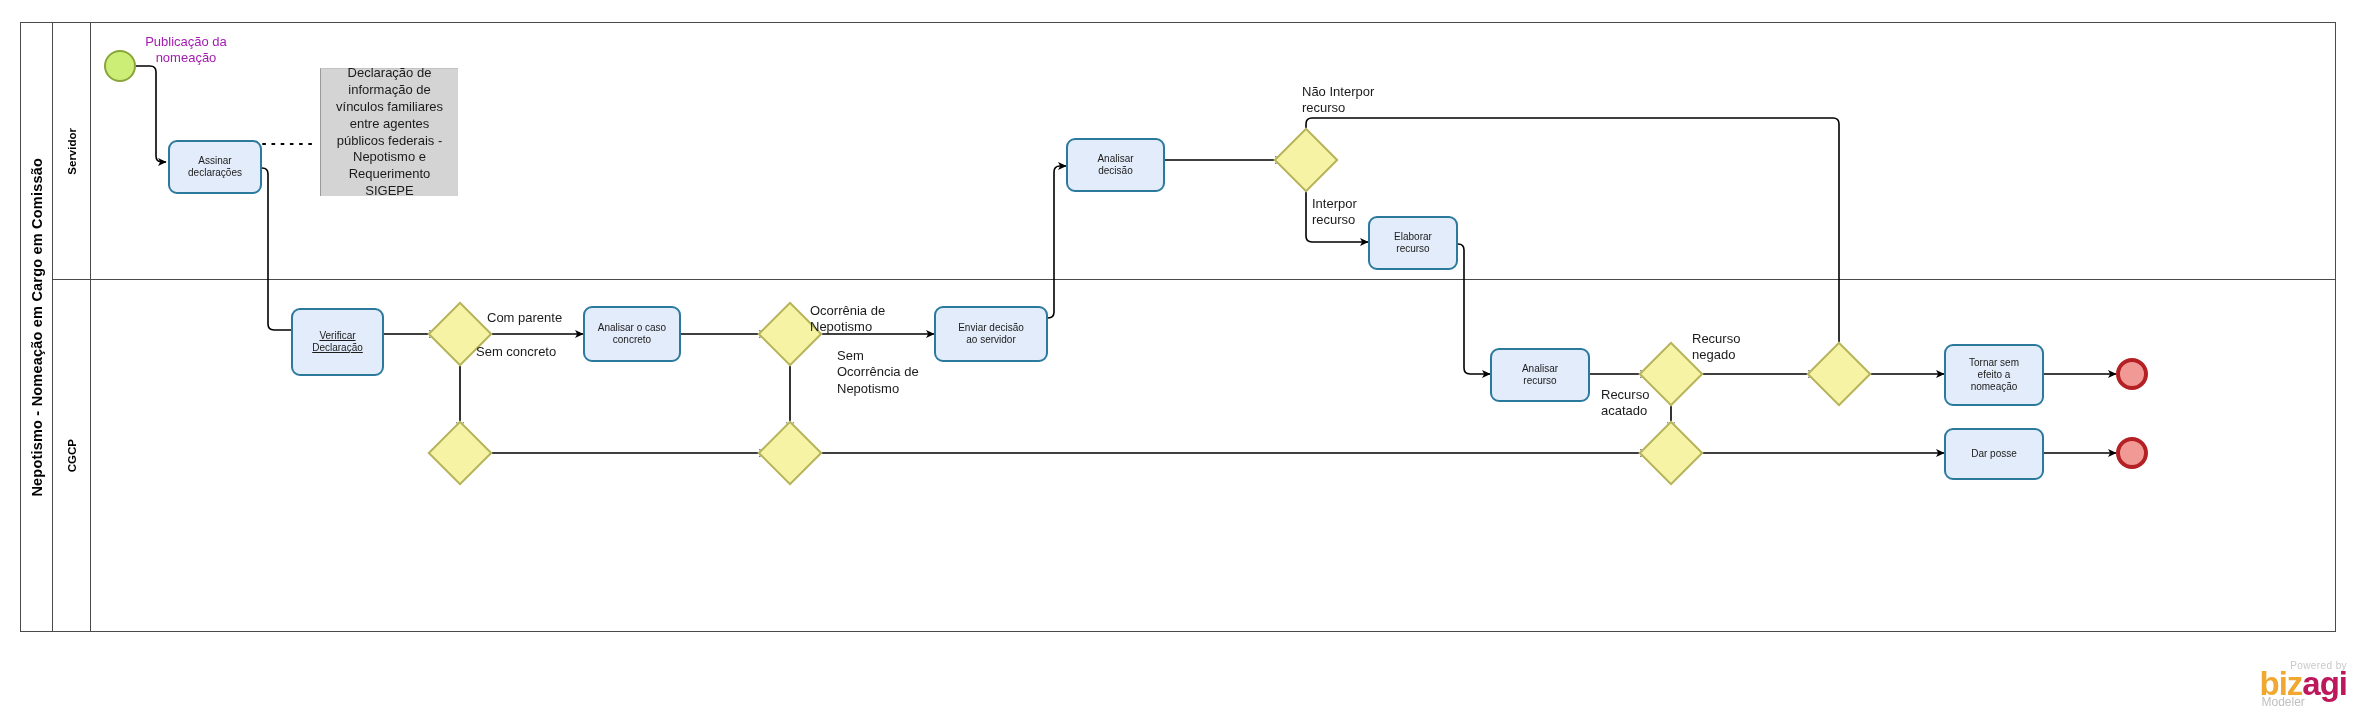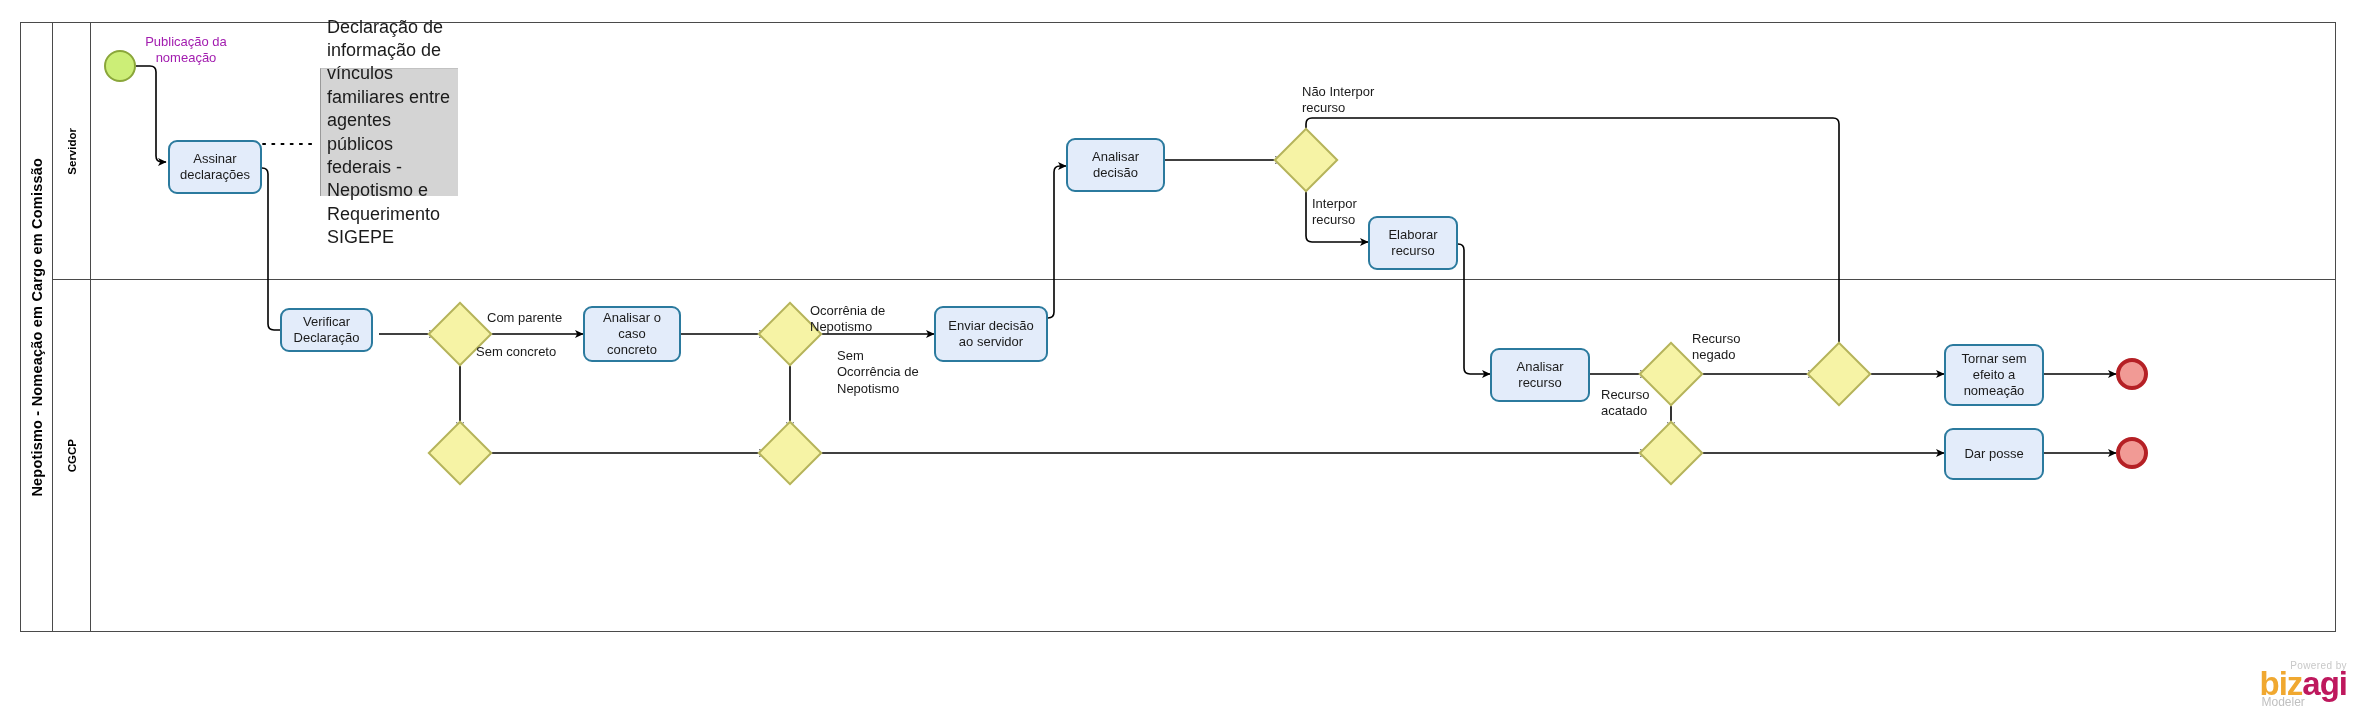--- a/index.html
+++ b/index.html
@@ -92,21 +92,21 @@
   .node { position: absolute; }
   .task {
     background: #e3ecfa;
     border: 2px solid #2b7a9e;
     border-radius: 9px;
     box-sizing: border-box;
     display: flex;
     align-items: center;
     justify-content: center;
     text-align: center;
-    font-size: 13px;
+    font-size: 10px;
     color: #1b1b1b;
     line-height: 1.22;
     padding: 2px 4px;
   }
   .gateway {
     width: 46px;
     height: 46px;
     background: #f6f3a5;
     border: 2px solid #b5b35c;
     box-sizing: border-box;
@@ -129,22 +129,22 @@
     box-sizing: border-box;
   }
   .annotation {
     background: #d4d4d4;
     border-left: 1px solid #9a9a9a;
     border-top: 1px solid #c2c2c2;
     box-sizing: border-box;
     display: flex;
     align-items: center;
     justify-content: center;
-    text-align: left;
-    font-size: 18px;
+    text-align: center;
+    font-size: 13px;
     color: #1b1b1b;
     line-height: 1.3;
     padding: 3px 6px;
   }
   .edge-label {
     position: absolute;
     font-size: 13px;
     color: #1b1b1b;
     line-height: 1.25;
     white-space: pre-line;
@@ -266,21 +266,21 @@
 
   <div class="node end-event" style="left:2116px; top:358px;"></div>
   <div class="node end-event" style="left:2116px; top:437px;"></div>
 
   <div class="node task" style="left:168px; top:140px; width:94px; height:54px;">Assinar<br>declarações</div>
 
   <div class="node task" style="left:1066px; top:138px; width:99px; height:54px;">Analisar<br>decisão</div>
 
   <div class="node task" style="left:1368px; top:216px; width:90px; height:54px;">Elaborar<br>recurso</div>
 
-  <div class="node task" style="left:280px; top:308px; width:93px; height:44px;">Verificar<br>Declaração</div>
+  <div class="node task" style="left:291px; top:308px; width:93px; height:68px;text-decoration:underline;">Verificar<br>Declaração</div>
 
   <div class="node task" style="left:583px; top:306px; width:98px; height:56px;">Analisar o caso<br>concreto</div>
 
   <div class="node task" style="left:934px; top:306px; width:114px; height:56px;">Enviar decisão<br>ao servidor</div>
 
   <div class="node task" style="left:1490px; top:348px; width:100px; height:54px;">Analisar<br>recurso</div>
 
   <div class="node task" style="left:1944px; top:344px; width:100px; height:62px;">Tornar sem<br>efeito a<br>nomeação</div>
 
   <div class="node task" style="left:1944px; top:428px; width:100px; height:52px;">Dar posse</div>

